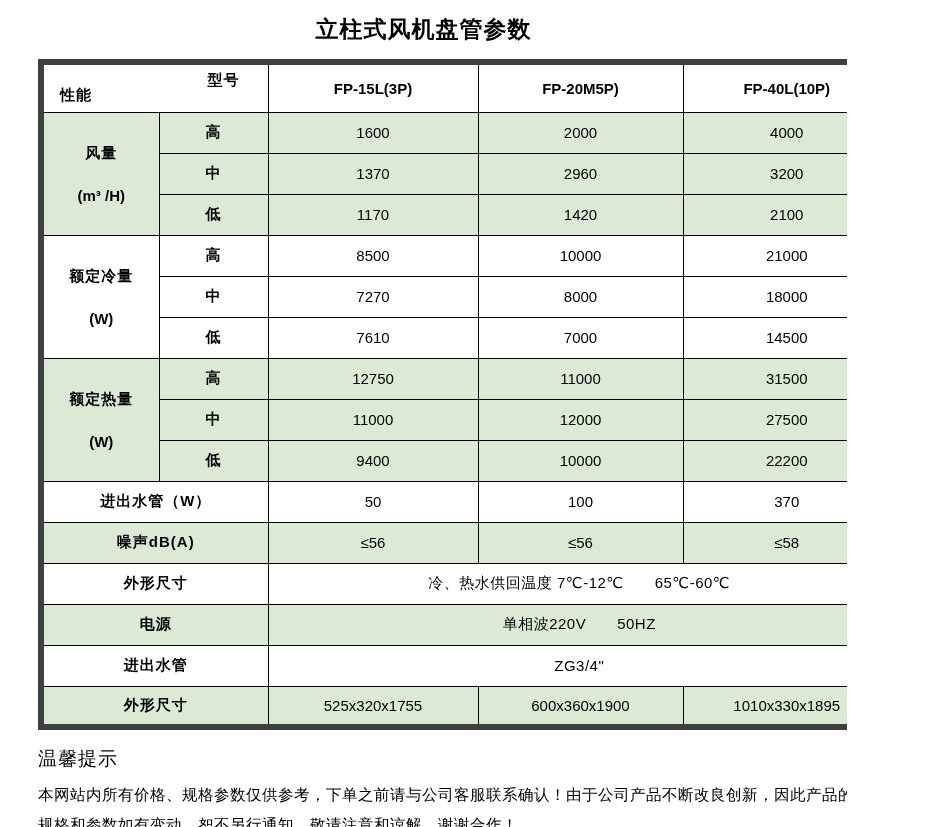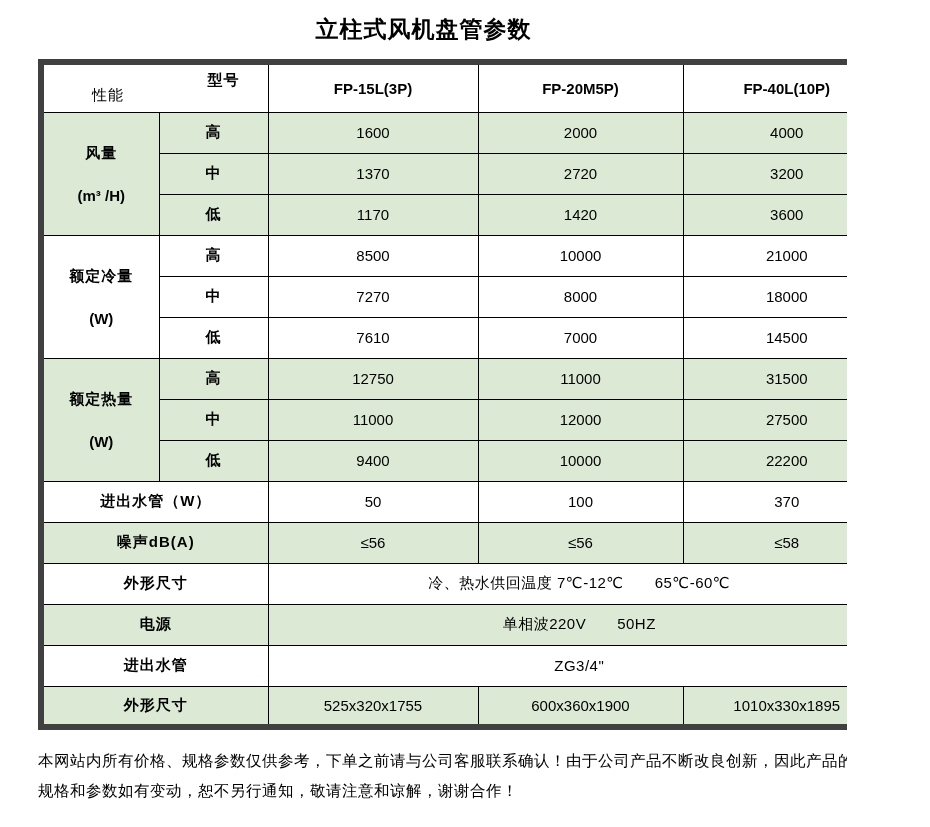--- a/index.html
+++ b/index.html
@@ -57,24 +57,23 @@
     top: 6px;
     right: 28px;
     font-weight: bold;
     font-size: 15px;
     letter-spacing: 1px;
   }
   .corner-bl {
     position: absolute;
     bottom: 7px;
     left: 16px;
-    font-weight: normal;
+    font-weight: bold;
     font-size: 15px;
     letter-spacing: 1px;
-    margin-left: 32px;
   }
   .span-value { letter-spacing: 0.5px; }
   .notice { margin-top: 16px; width: 866px; }
   .notice-heading {
     font-size: 19px;
     font-weight: normal;
     margin-bottom: 8px;
     letter-spacing: 1px;
   }
   .notice-body {
@@ -116,28 +115,28 @@
         <div class="unit">(m³ /H)</div>
       </td>
       <td class="level-label">高</td>
       <td>1600</td>
       <td>2000</td>
       <td>4000</td>
     </tr>
     <tr class="green">
       <td class="level-label">中</td>
       <td>1370</td>
-      <td>2720</td>
+      <td>2960</td>
       <td>3200</td>
     </tr>
     <tr class="green">
       <td class="level-label">低</td>
       <td>1170</td>
       <td>1420</td>
-      <td>3600</td>
+      <td>2100</td>
     </tr>
 
     <tr>
       <td rowspan="3" class="group-label">
         <div>额定冷量</div>
         <div class="unit">(W)</div>
       </td>
       <td class="level-label">高</td>
       <td>8500</td>
       <td>10000</td>
@@ -211,16 +210,17 @@
     <tr class="green">
       <td colspan="2" class="row-label">外形尺寸</td>
       <td>525x320x1755</td>
       <td>600x360x1900</td>
       <td>1010x330x1895</td>
     </tr>
   </tbody>
     </table>
 
   <div class="notice">
+    <div class="notice-heading">温馨提示</div>
     <p class="notice-body">本网站内所有价格、规格参数仅供参考，下单之前请与公司客服联系确认！由于公司产品不断改良创新，因此产品的型号，规格和参数如有变动，恕不另行通知，敬请注意和谅解，谢谢合作！</p>
   </div>
 
 </div>
 
 </body></html>

